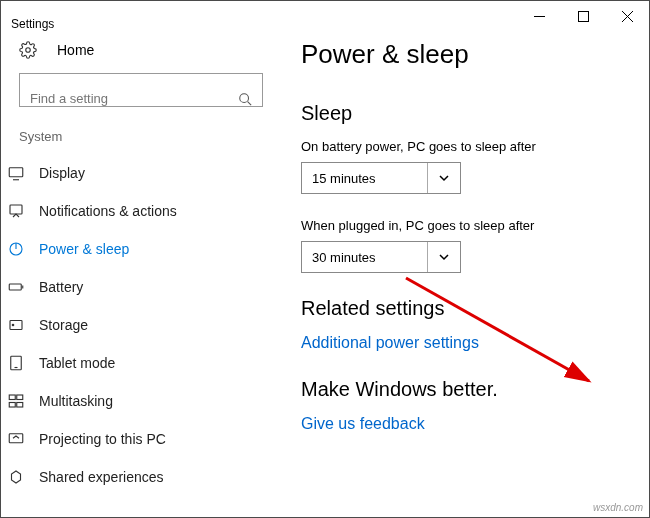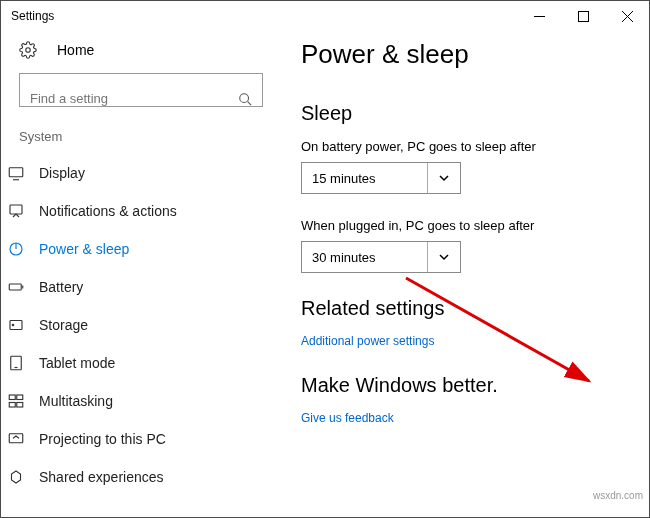--- a/index.html
+++ b/index.html
@@ -1,18 +1,18 @@
 <!DOCTYPE html>
 <html><head>
 <meta charset="utf-8">
 <style>
 * { box-sizing: border-box; margin: 0; padding: 0; }
 body { font-family: "Segoe UI", Arial, sans-serif; font-size: 13px; color: #000; background: #fff; }
 .window { width: 650px; height: 518px; border: 1px solid #4a4a4a; position: relative; overflow: hidden; background: #fff; }
-.titlebar { height: 30px; display: flex; align-items: center; padding-left: 10px; }
+.titlebar { height: 30px; display: flex; align-items: flex-end; padding-left: 10px; }
 .titlebar-title { font-size: 12px; color: #000; }
 .winbtns { margin-left: auto; display: flex; }
 .winbtn { width: 44px; height: 30px; display: flex; align-items: center; justify-content: center; color: #000; }
 .winbtn svg { width: 11px; height: 11px; }
 .body { display: flex; height: calc(100% - 30px); }
 .sidebar { width: 280px; padding: 4px 0 0 0; overflow-y: auto; }
 .home-row { display: flex; align-items: center; padding: 6px 18px 14px 18px; gap: 20px; }
 .home-row .label { font-size: 14px; }
 .gear { width: 18px; height: 18px; }
 .search { margin: 0 18px 18px 18px; height: 34px; border: 1px solid #999; display: flex; align-items: flex-end; padding: 0 10px; color: #777; }
@@ -24,25 +24,25 @@
 .nav-item.active .nav-icon { color: #0078d7; }
 .nav-icon { width: 18px; height: 18px; color: #333; display: flex; align-items: center; justify-content: center; }
 .nav-icon svg { width: 18px; height: 18px; }
 .content { flex: 1; padding: 8px 30px 0 20px; position: relative; }
 h1.page-title { font-weight: 400; font-size: 26px; margin-bottom: 32px; }
 h2.section { font-weight: 400; font-size: 20px; margin-bottom: 14px; }
 .field-label { font-size: 13px; margin-bottom: 8px; }
 .select { width: 160px; height: 32px; border: 1px solid #888; display: flex; align-items: center; padding: 0 10px; margin-bottom: 24px; font-size: 13px; position: relative; gap: 8px; }
 .chev { margin-left: auto; padding-left: 10px; border-left: 1px solid #aaa; height: 100%; display: flex; align-items: center; }
 .chev svg { width: 12px; height: 12px; }
-.link { color: #0066cc; font-size: 12px; margin-bottom: 18px; display: block; }
+.link { color: #0066cc; font-size: 16px; margin-bottom: 18px; display: block; }
 .related { margin-top: 12px; }
 .better { margin-top: 26px; }
 .arrow { position: absolute; left: 120px; top: 242px; pointer-events: none; }
-.watermark { position: absolute; right: 6px; bottom: 16px; font-size: 10px; color: #999; }
+.watermark { position: absolute; right: 6px; bottom: 4px; font-size: 10px; color: #999; font-style: italic; }
 </style>
 </head>
 <body>
 <div class="window">
 
 <div class="titlebar">
   <span class="titlebar-title">Settings</span>
   <div class="winbtns">
     <div class="winbtn">
       <svg viewBox="0 0 11 11">

